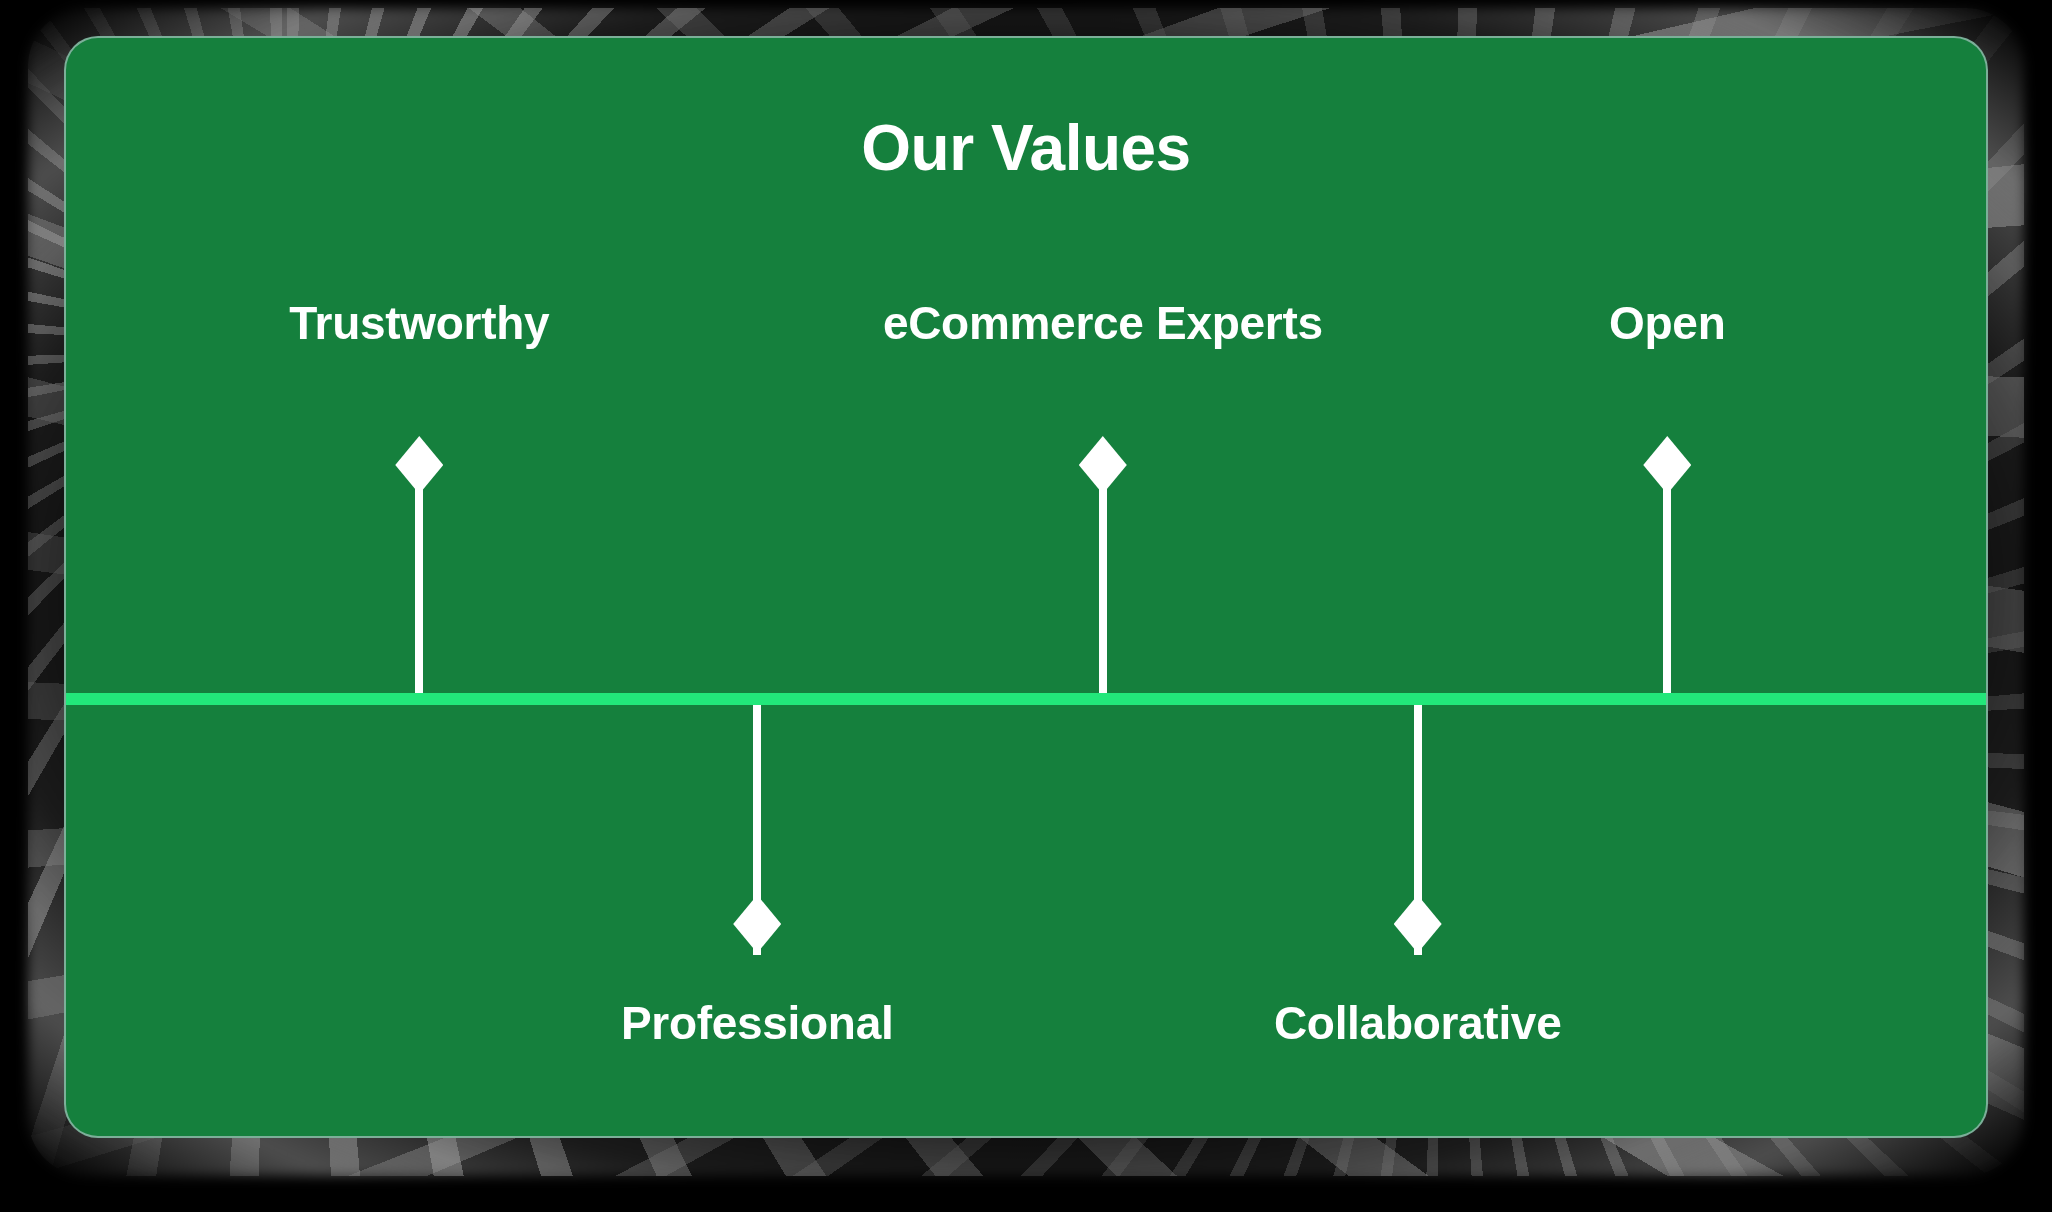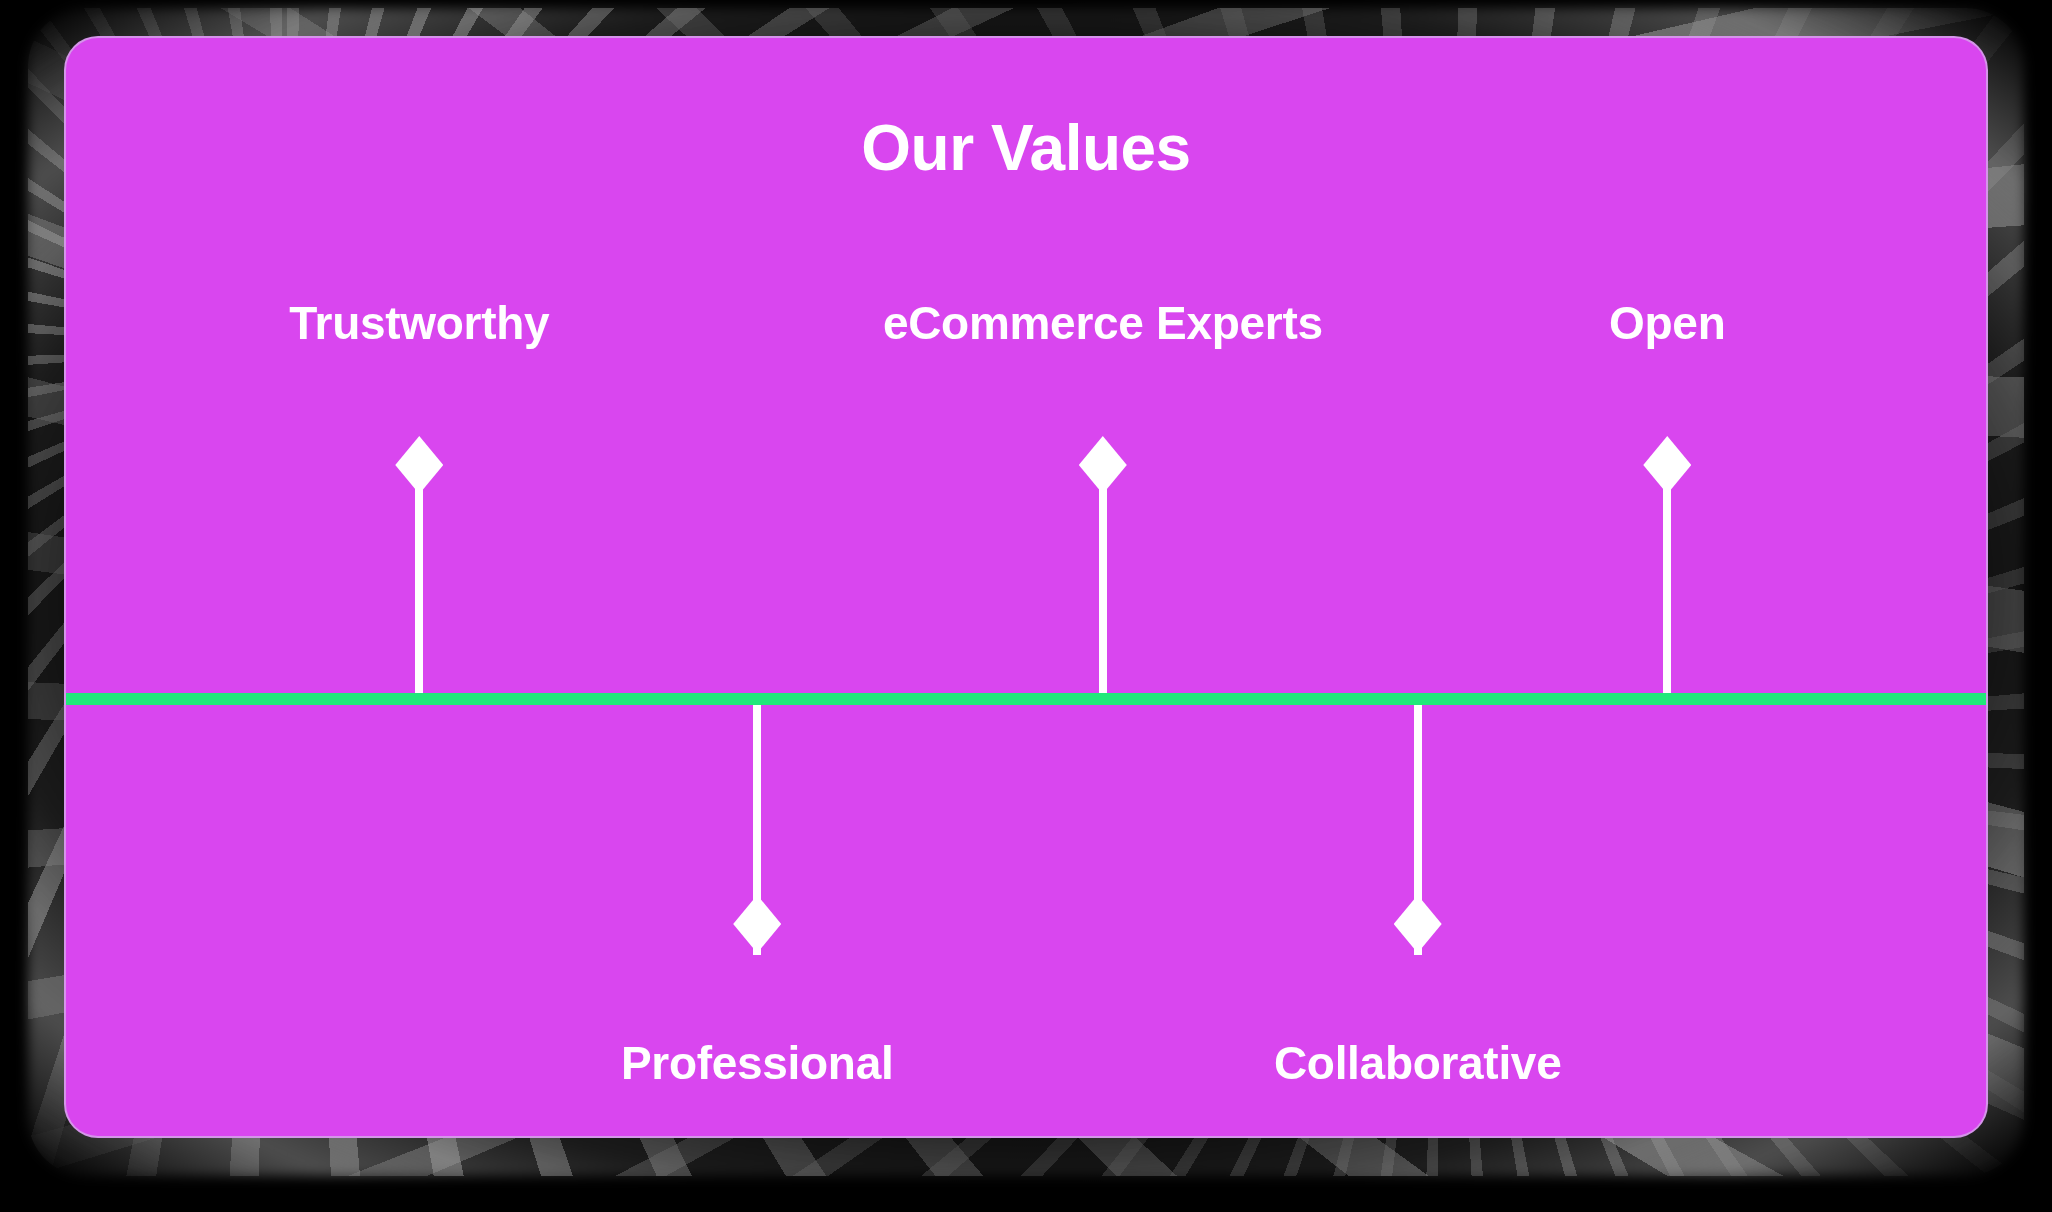--- a/index.html
+++ b/index.html
@@ -58,21 +58,21 @@
         rgba(0,0,0,0) 56%, rgba(0,0,0,1) 80%, rgba(0,0,0,0) 99%);
   }
 
   
   #card {
     position: absolute;
     left: 64px;
     top: 36px;
     width: 1924px;
     height: 1102px;
-    background: #d946ef;
+    background: #15803d;
     border: 2px solid rgba(210,214,230,0.55);
     border-radius: 34px;
     overflow: hidden;
   }
 
   
   #title {
     position: absolute;
     left: 0;
     top: 78px;
@@ -133,21 +133,21 @@
   }
 
   
   .milestone.up .stem    { top: 410px; height: 245px; }
   .milestone.up .diamond { top: 398px; }
   .milestone.up .label   { top: 262px; }
 
   
   .milestone.down .stem    { top: 667px; height: 250px; }
   .milestone.down .diamond { top: 857px; }
-  .milestone.down .label   { top: 962px; margin-top: 40px; }
+  .milestone.down .label   { top: 962px; }
 </style>
 </head>
 <body>
 
 <div id="stage">
 
   <div id="glow"></div>
   <div id="glow-noise"></div>
 
   <div id="card">

